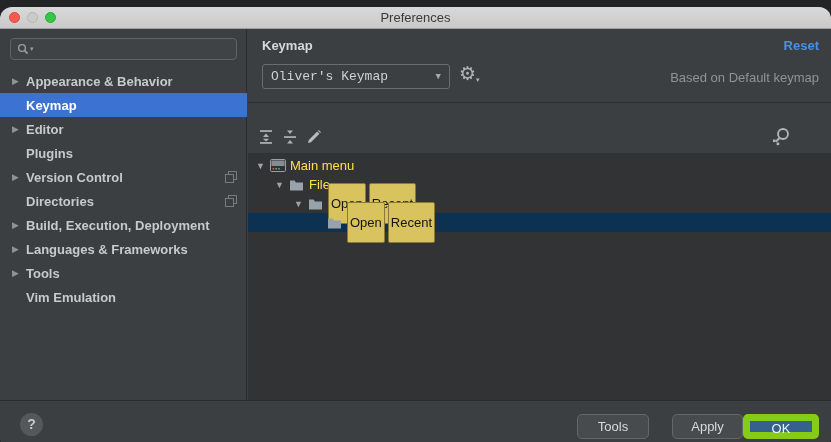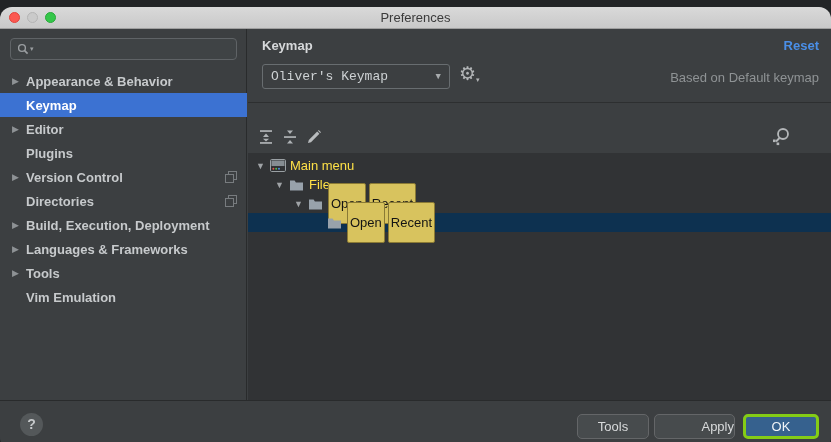--- a/index.html
+++ b/index.html
@@ -63,22 +63,22 @@
   .hl-chip { font-size:13px; line-height:15px; background:#d8c35e; color:#141414;
     border:1px solid #8a7a35; border-radius:2px; padding:12px 2px; margin-right:3px; }
 
   
   .footer { position:absolute; left:0; top:393px; width:831px; height:49px; background:#3c3f41; border-top:1px solid #292b2c; }
   .help-btn { position:absolute; left:20px; top:12px; width:23px; height:23px; border-radius:50%;
     background:#54585a; color:#c6c9cb; font-size:14px; font-weight:700; text-align:center; line-height:23px; cursor:pointer; }
   .btn { position:absolute; top:13px; height:25px; border-radius:5px; font-size:13px; font-family:inherit;
     background:#474b4d; border:1px solid #646668; color:#d8dadb; cursor:pointer; }
   .btn-cancel { right:182px; width:72px; }
-  .btn-apply  { right:96px; width:81px;text-align:right; }
-  .btn-ok { right:12px; width:76px; background:#36618e; border:3px solid #84cc16; color:#f0f4f7; }
+  .btn-apply  { right:88px; width:71px; }
+  .btn-ok { right:12px; width:76px; background:#36618e; border:7px solid #84cc16; color:#f0f4f7; }
 
   svg { display:block; }
 </style>
 </head>
 <body>
 
 <div class="window">
 
   <div class="titlebar">
     <span class="traffic t-red"></span>

